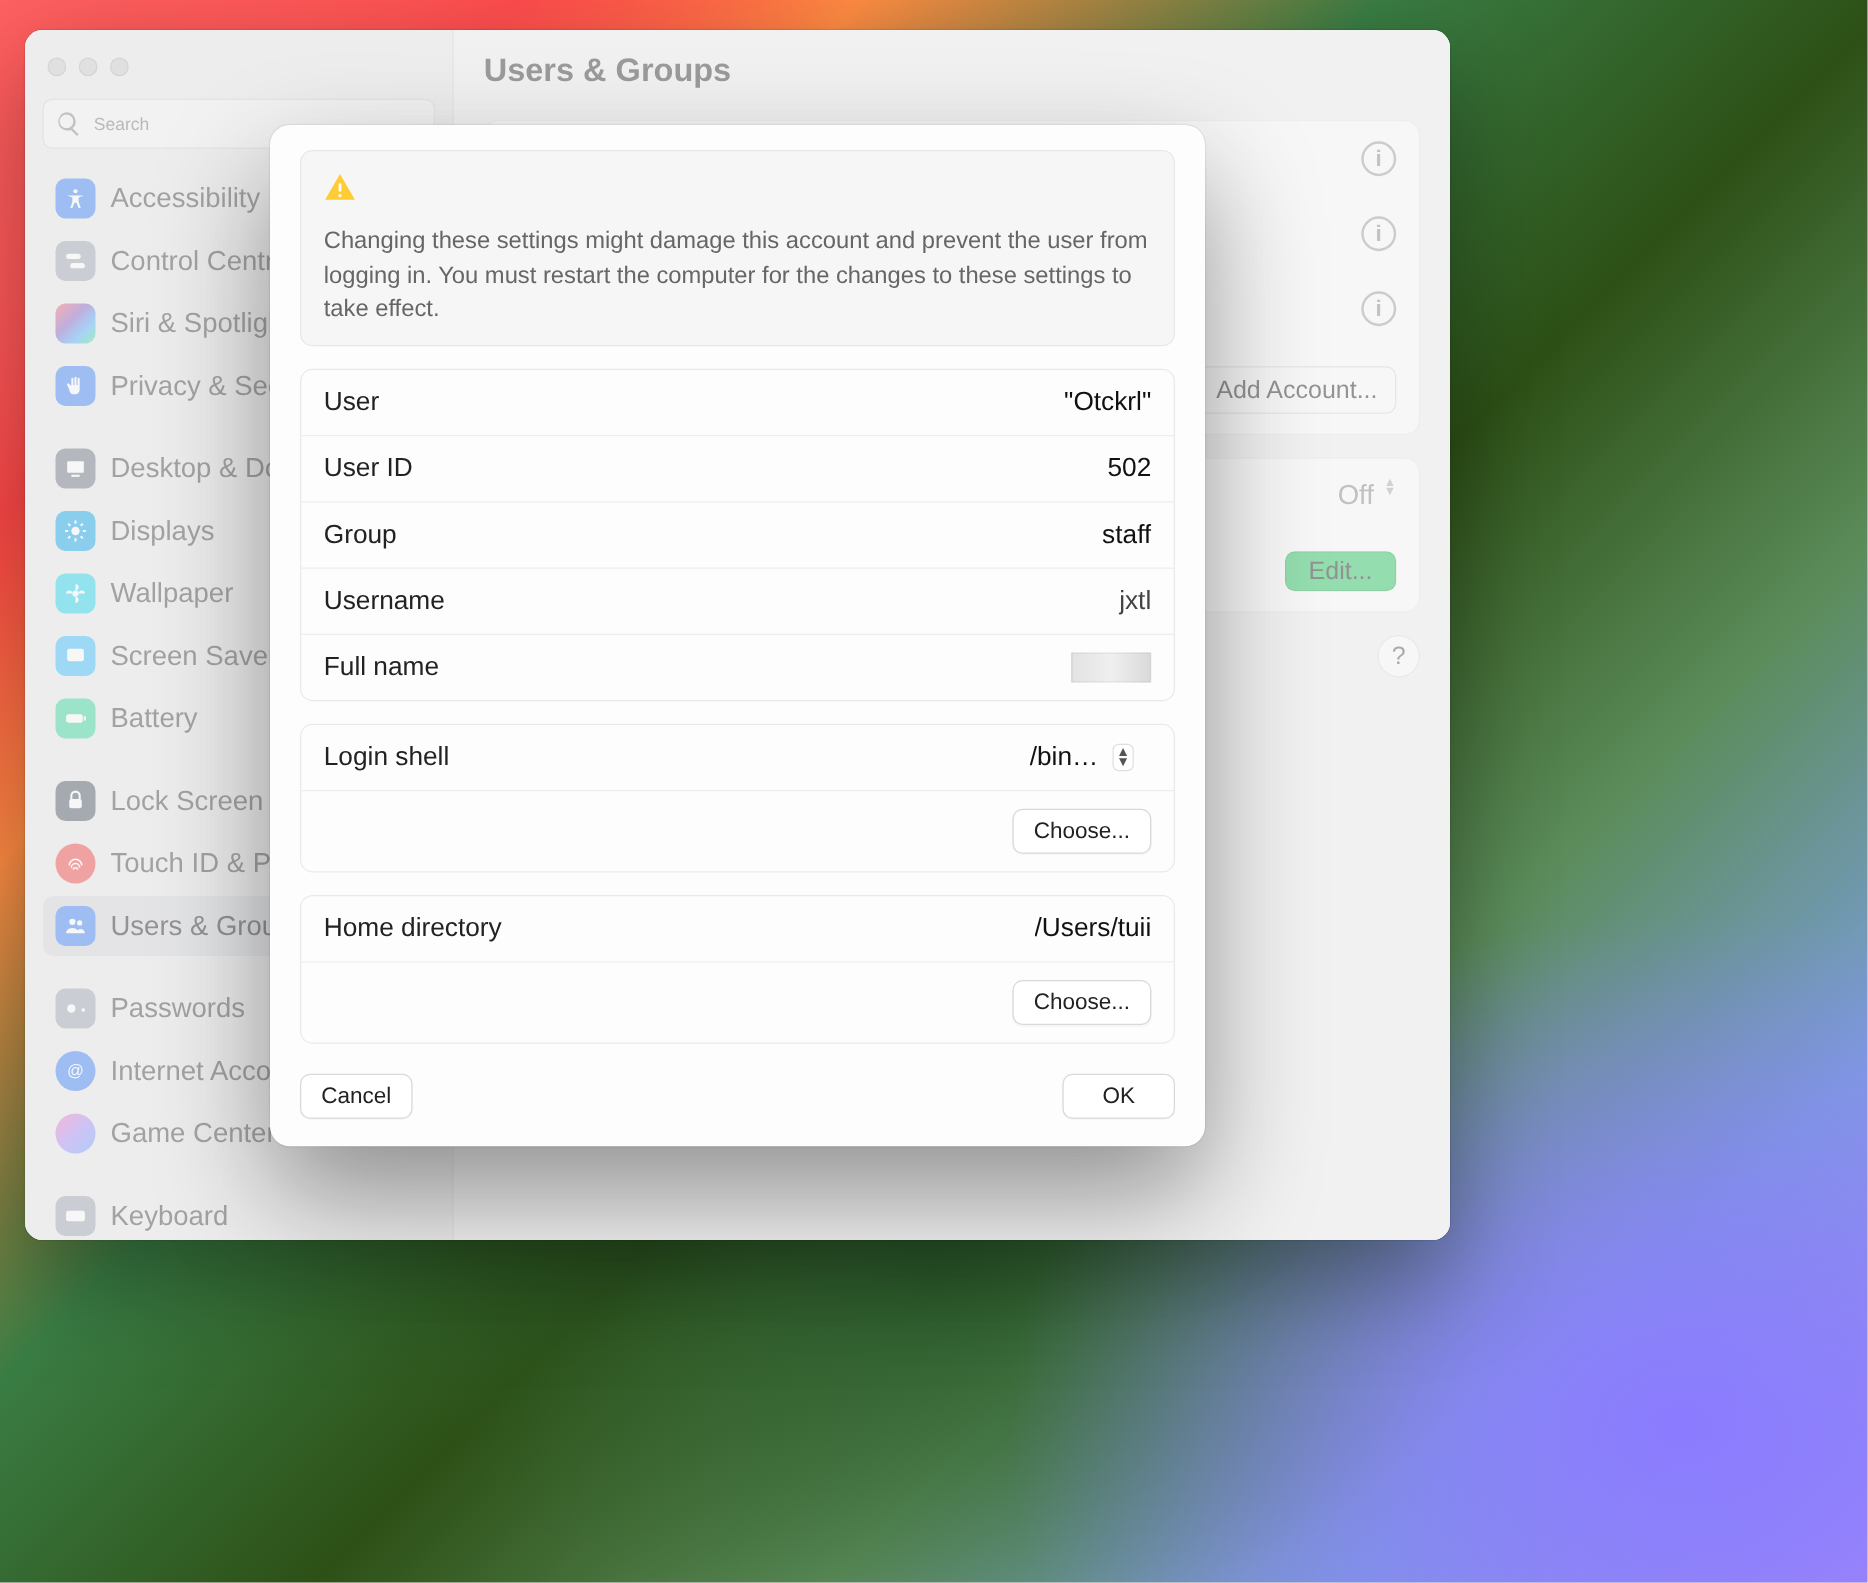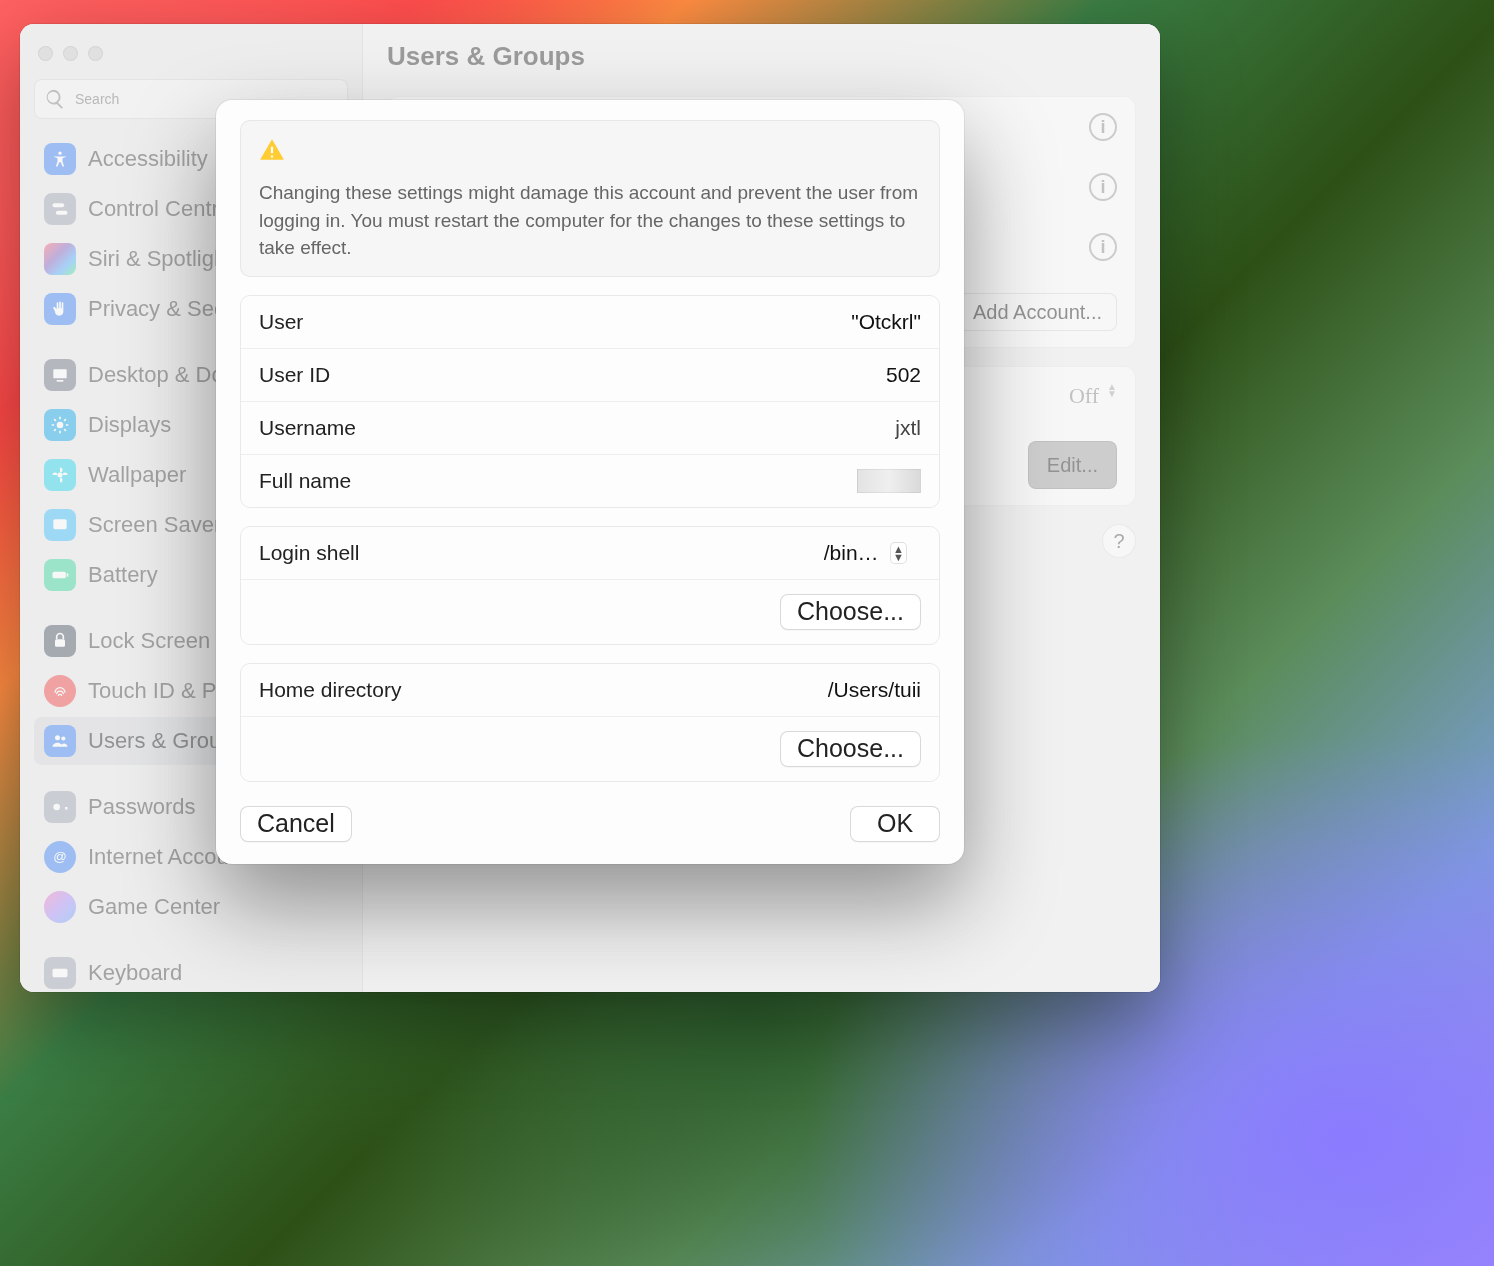--- a/index.html
+++ b/index.html
@@ -65,23 +65,23 @@
     
     .main { flex:1; background:#f2f2f2; padding: 0 0 0 0; position:relative; }
     .main-header { height:64px; display:flex; align-items:center; padding:0 24px; }
     .main-header h1 { font-size:26px; font-weight:700; color:#333; }
 
     .content-area { padding: 8px 24px; }
     .card { background:#fff; border:1px solid rgba(0,0,0,.08); border-radius:12px; margin-bottom:18px; }
     .row { display:flex; align-items:center; justify-content:space-between; padding:16px 18px; }
     .info-btn { width:28px; height:28px; border-radius:50%; border:2px solid #a0a0a0; display:flex; align-items:center; justify-content:center; color:#8a8a8a; font-weight:700; font-size:18px; background:transparent;}
     .add-account { height:38px; padding:0 14px; font-size:20px; border:1px solid rgba(0,0,0,.15); border-radius:8px; background:#fff; color:#222;}
-    .edit-btn { height:48px; padding:0 18px; font-size:20px; border:1px solid rgba(0,0,0,.15); border-radius:8px; background:#a3a3a3; color:#222;}
+    .edit-btn { height:32px; padding:0 18px; font-size:20px; border:1px solid rgba(0,0,0,.15); border-radius:8px; background:#22c55e; color:#222;}
     .help-btn { width:34px; height:34px; border-radius:50%; background:#fff; border:1px solid rgba(0,0,0,.12); color:#555; font-size:20px; display:flex; align-items:center; justify-content:center;}
-    .off-pill { display:flex; align-items:flex-start; gap:8px; color:#888; font-size:22px;font-family:Liberation Serif, serif;}
+    .off-pill { display:flex; align-items:flex-start; gap:8px; color:#888; font-size:22px;}
     .caret-dual { display:inline-flex; flex-direction:column; line-height:7px; font-size:10px; color:#aaa;}
 
     
     .backdrop {
       position:absolute; left:20px; top:24px; width:1140px; height:968px;
       background: rgba(240,240,240,0.55);
       border-radius:14px;
       z-index: 40;
     }
 
@@ -99,21 +99,21 @@
     .warn-ico { width:26px; height:26px; flex:0 0 26px; margin-top:2px;}
     .warn-text { color:#666; font-size:19px; line-height:1.45;}
     .modal-group { margin-top:18px; border:1px solid rgba(0,0,0,.08); border-radius:10px; overflow:hidden;}
     .mrow { display:flex; align-items:center; justify-content:space-between; padding:14px 18px; border-bottom:1px solid rgba(0,0,0,.06); font-size:21px; color:#222;}
     .mrow:last-child { border-bottom:none;}
     .mrow .label { font-weight:500;}
     .mrow .value { color:#111; text-align:right; max-width:60%; overflow:hidden; text-overflow:ellipsis;}
     .mrow .value.muted { color:#444; filter: blur(0.3px); }
     .select-wrap { display:flex; align-items:center; gap:8px;}
     .sel-caret { display:flex; flex-direction:column; font-size:11px; line-height:8px; color:#555; border:1px solid rgba(0,0,0,.12); border-radius:5px; padding:2px 2px; background:#fff;}
-    .btn { height:36px; padding:0 16px; font-size:25px; border:1px solid rgba(0,0,0,.15); border-radius:8px; background:#fff; color:#222; cursor:default; box-shadow: 0 1px 1px rgba(0,0,0,.03);}
+    .btn { height:36px; padding:0 16px; font-size:18px; border:1px solid rgba(0,0,0,.15); border-radius:8px; background:#fff; color:#222; cursor:default; box-shadow: 0 1px 1px rgba(0,0,0,.03);}
     .modal-actions { display:flex; justify-content:space-between; margin-top:24px;}
     .fullname-img { width:64px; height:24px; background:linear-gradient(90deg,#e3e3e3,#efefef,#dadada); border:1px solid rgba(0,0,0,.06);}
     .right-actions { display:flex; gap:10px;}
   </style>
 </head>
 <body>
 
 <div class="bg-wave"></div>
 
 <div class="window">
@@ -329,20 +329,24 @@
   <div class="modal-group">
     <div class="mrow">
       <span class="label">User</span>
       <span class="value">"Otckrl"</span>
     </div>
     <div class="mrow">
       <span class="label">User ID</span>
       <span class="value">502</span>
     </div>
     <div class="mrow">
+      <span class="label">Group</span>
+      <span class="value">staff</span>
+    </div>
+    <div class="mrow">
       <span class="label">Username</span>
       <span class="value muted">jxtl</span>
     </div>
     <div class="mrow">
       <span class="label">Full name</span>
       <span class="fullname-img"></span>
     </div>
   </div>
 
   <div class="modal-group">

